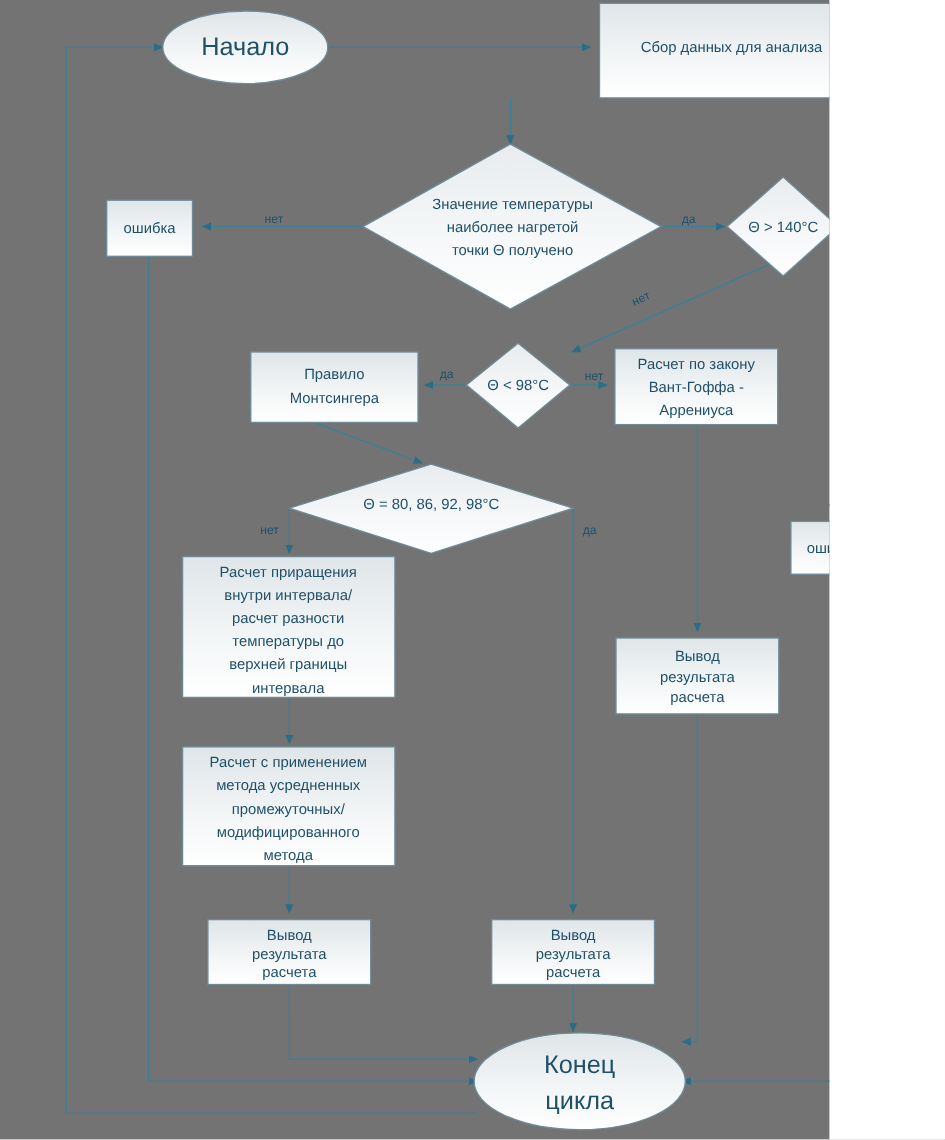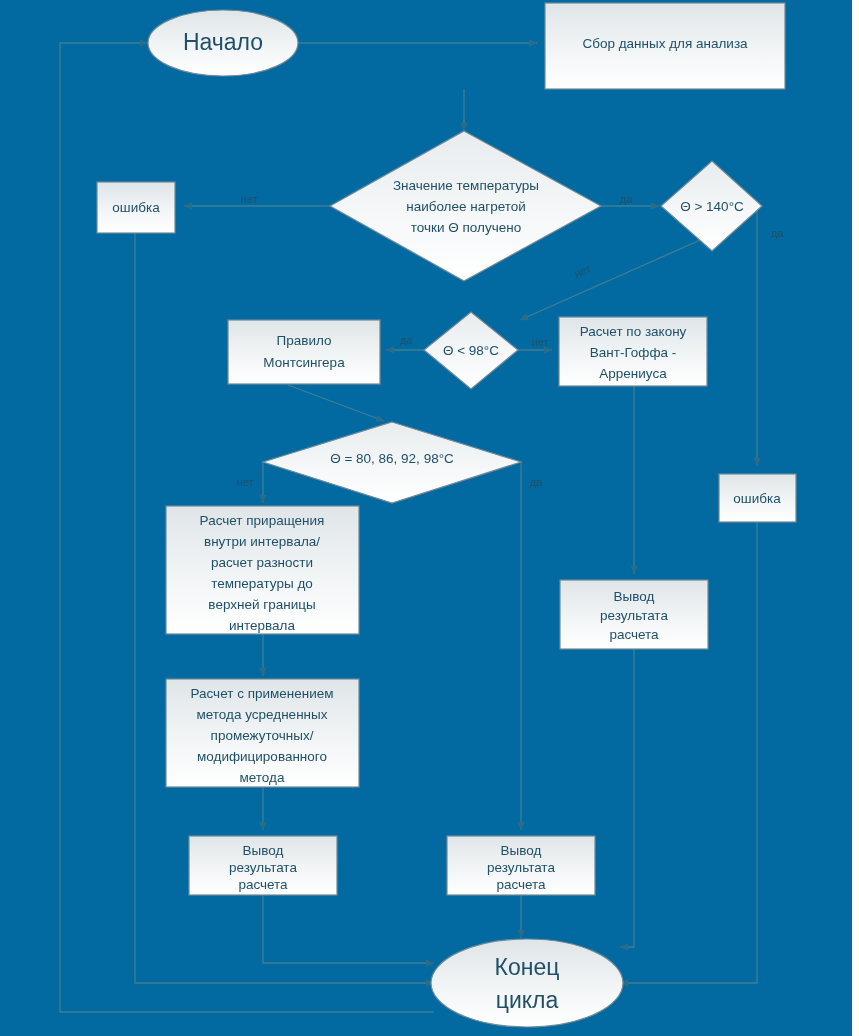--- a/index.html
+++ b/index.html
@@ -1,17 +1,17 @@
 <!DOCTYPE html>
 <html><head>
 <meta charset="utf-8">
 <style>
   html,body{margin:0;padding:0;background:#ffffff;}
   body{width:859px;height:1036px;font-family:"Liberation Sans",sans-serif;}
-  #stage{position:relative;width:852px;height:1036px;overflow:hidden;background:#0369a1;}
+  #stage{position:relative;width:754px;height:1036px;overflow:hidden;background:#737373;}
   svg{display:block;}
   .node-text{fill:#1f5068;font-family:"Liberation Sans",sans-serif;font-size:13.5px;}
   .node-text.big{font-size:23px;}
   .edge-label{fill:#1f5068;font-family:"Liberation Sans",sans-serif;font-size:11px;}
   text{dominant-baseline:middle;}
 </style>
 </head>
 <body>
 
 <div id="stage">

